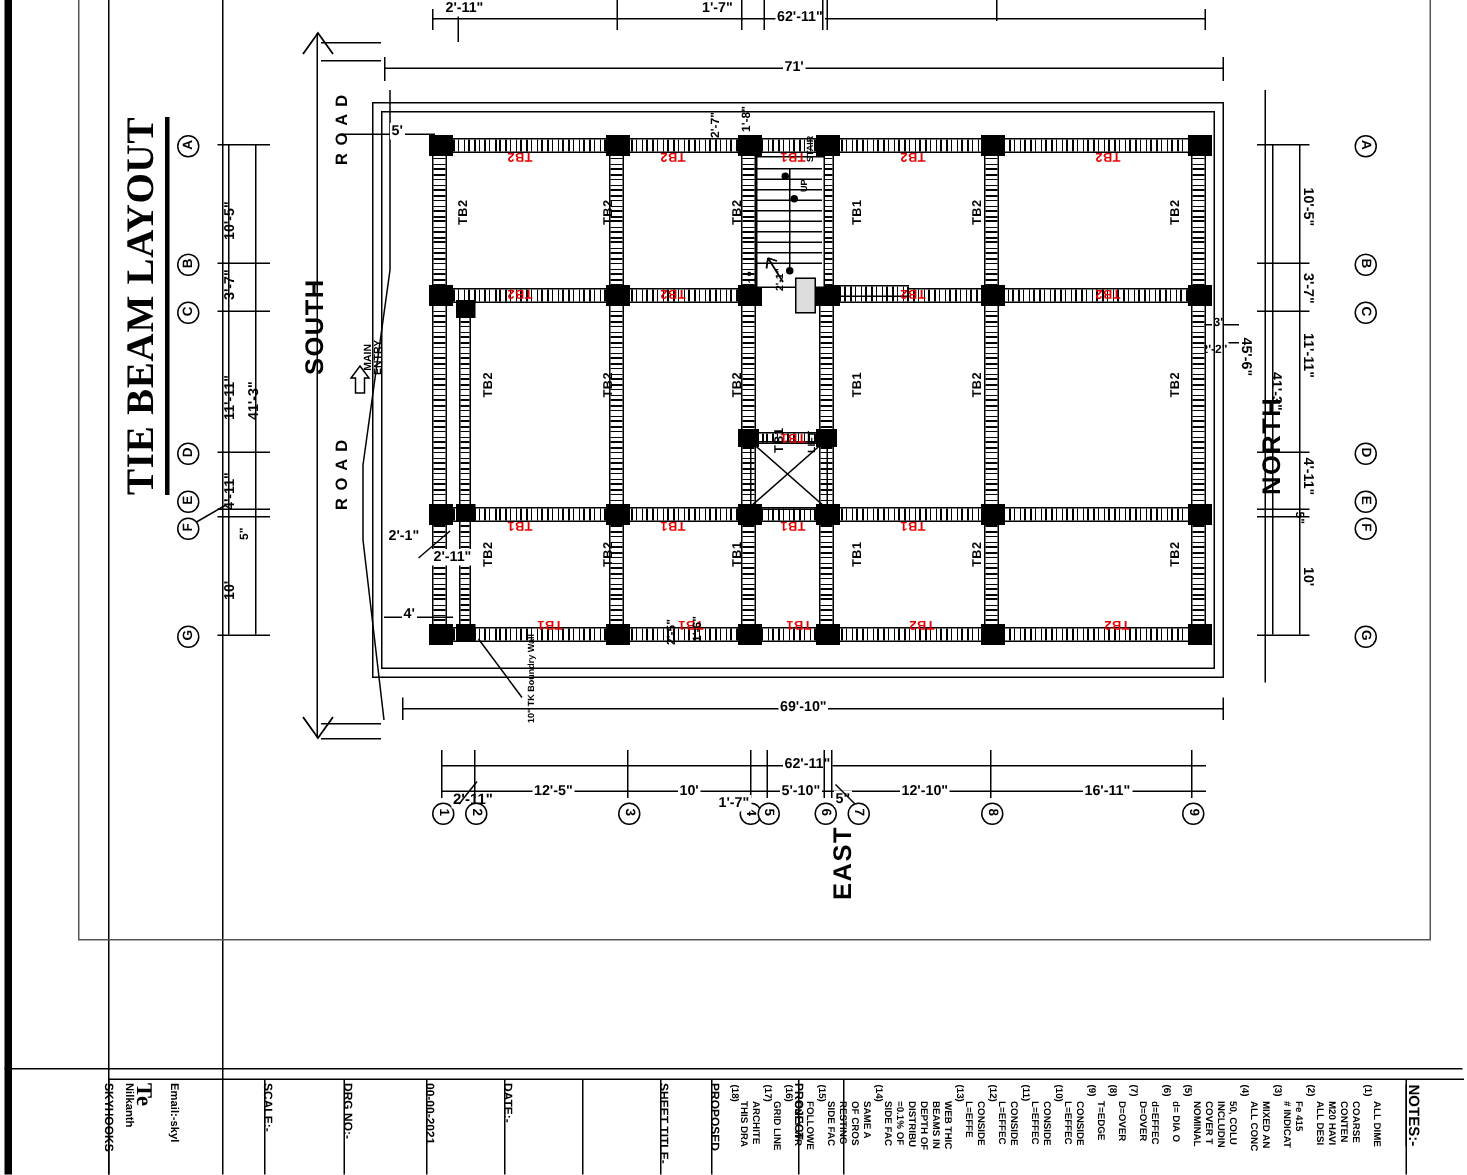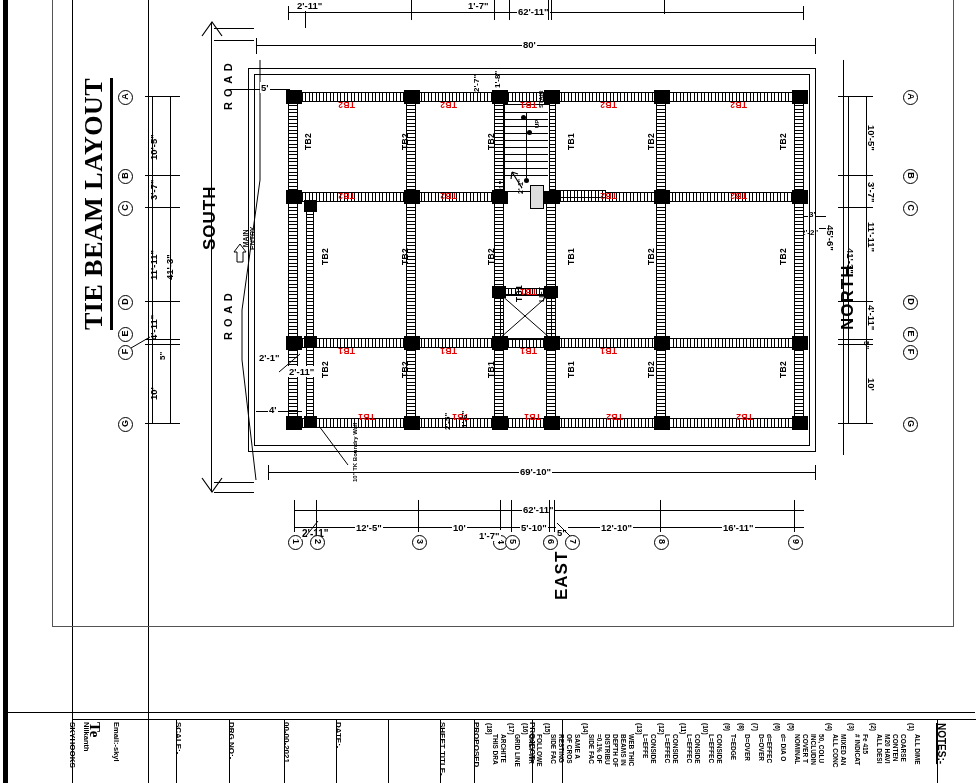--- a/index.html
+++ b/index.html
@@ -119,21 +119,21 @@
   <path d="M2 4 L12 18 L22 4" fill="none" stroke="#000" stroke-width="1.2"></path>
 </svg>
 <div class="ln hl" style="left:214px;top:28px;width:40px;"></div>
 <div class="ln hl" style="left:214px;top:40px;width:40px;"></div>
 <div class="ln hl" style="left:214px;top:482px;width:40px;"></div>
 <div class="ln hl" style="left:214px;top:492px;width:40px;"></div>
 
 <div class="ln hl" style="left:256px;top:45px;width:560px;"></div>
 <div class="ln vl" style="left:256px;top:38px;height:16px;"></div>
 <div class="ln vl" style="left:815px;top:38px;height:16px;"></div>
-<div class="abs dim" style="left:522px;top:39px;">80'</div>
+<div class="abs dim" style="left:522px;top:39px;">71'</div>
 
 <div class="ln hl" style="left:288px;top:12px;width:516px;"></div>
 <div class="ln vl" style="left:288px;top:6px;height:14px;"></div>
 <div class="ln vl" style="left:803px;top:6px;height:14px;"></div>
 <div class="abs dim" style="left:517px;top:6px;">62'-11"</div>
 
 <div class="ln vl" style="left:305px;top:6px;height:22px;"></div>
 <div class="ln vl" style="left:411px;top:0px;height:20px;"></div>
 <div class="ln vl" style="left:494px;top:0px;height:20px;"></div>
 <div class="ln vl" style="left:509px;top:0px;height:20px;"></div>

